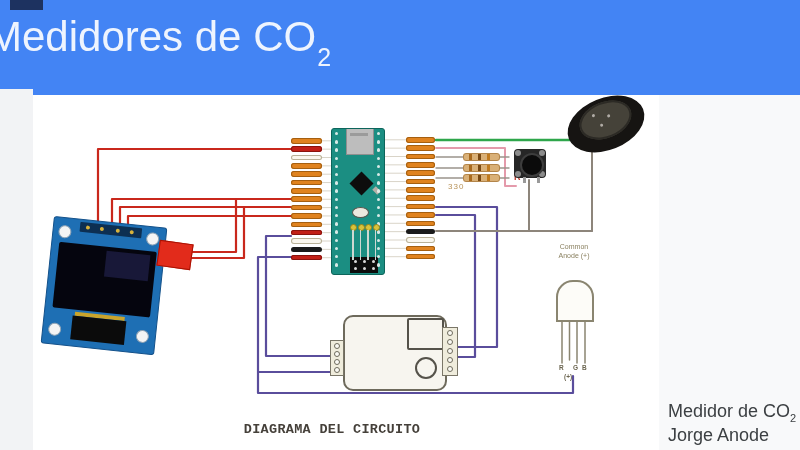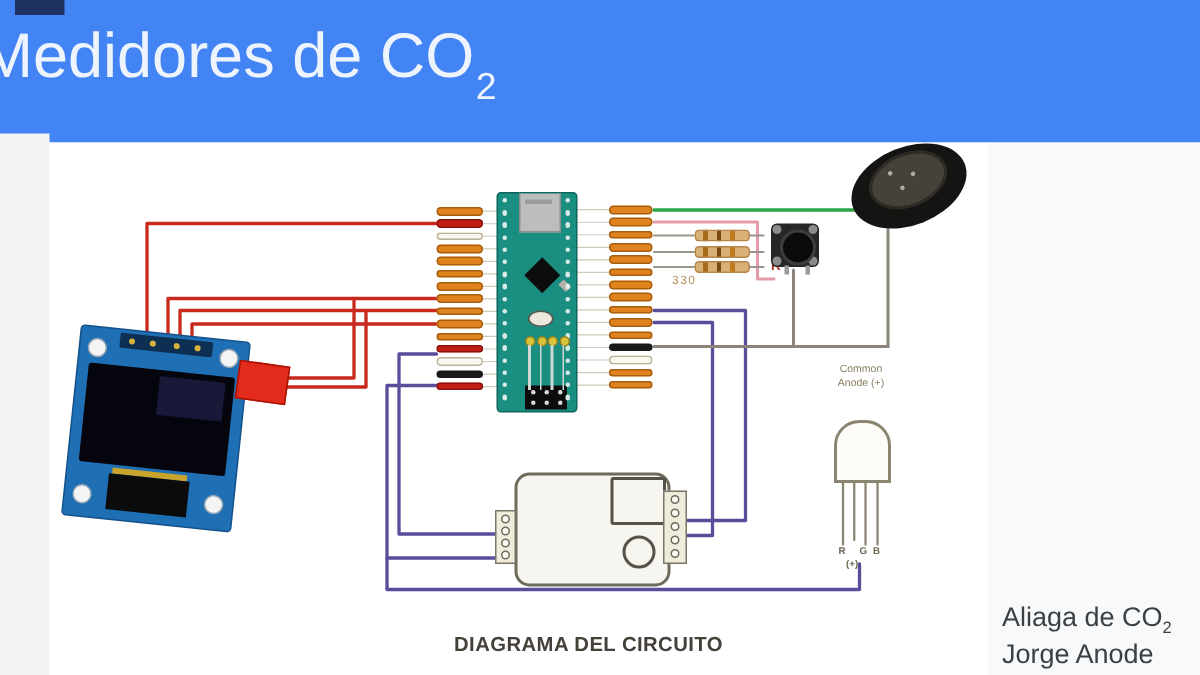--- a/index.html
+++ b/index.html
@@ -107,22 +107,22 @@
   
   .led-dome{left:556px;top:280px;width:34px;height:38px;border:2px solid #8a8570;
       border-radius:17px 17px 0 0;background:#fdfcf8;}
   .led-caption{left:546px;top:243px;width:56px;text-align:center;font-size:7px;
       line-height:8.5px;color:#8a8060;}
   .led-lbl{position:absolute;font-size:6.5px;color:#6b6550;font-weight:bold;line-height:7px;}
   .llR{left:559px;top:364px;} .llG{left:573px;top:364px;} .llB{left:582px;top:364px;}
   .llP{left:564px;top:373px;font-size:6.5px;}
 
   
-  .caption{left:182px;top:422px;width:300px;text-align:right;font-size:13.5px;
-      font-weight:bold;letter-spacing:.3px;color:#45403a;}
+  .caption{left:182px;top:422px;width:300px;text-align:center;font-size:13.5px;
+      font-weight:bold;letter-spacing:.3px;color:#45403a;font-family:Liberation Mono, monospace;}
   .credits{left:668px;top:400px;color:#3c4043;font-size:18px;line-height:22px;white-space:nowrap;}
   .credits .sub{font-size:11px;position:relative;top:5px;}
 </style>
 </head>
 <body>
 
 <div class="app">
 
   <div class="abs titlebar" style="background: rgb(67, 132, 244); text-align: center;">
     <div class="abs corner-tab" style="background: rgb(29, 50, 96);"></div>
@@ -353,17 +353,17 @@
       <div class="pill pill-orange" style="left: 406px; top: 203.8px; width: 29px;"></div>
       <div class="pill pill-orange" style="left: 406px; top: 212.15px; width: 29px;"></div>
       <div class="pill pill-orange" style="left: 406px; top: 220.5px; width: 29px;"></div>
       <div class="pill pill-black" style="left: 406px; top: 228.85px; width: 29px;"></div>
       <div class="pill pill-outline" style="left: 406px; top: 237.2px; width: 29px;"></div>
       <div class="pill pill-orange" style="left: 406px; top: 245.55px; width: 29px;"></div>
       <div class="pill pill-orange" style="left: 406px; top: 253.9px; width: 29px;"></div>
     </div>
 
   <div class="abs credits">
-    <div><span>Aliaga de CO</span><span class="sub">2</span></div>
+    <div><span>Medidor de CO</span><span class="sub">2</span></div>
     <div>Jorge Anode</div>
   </div>
 
 </div>
 
 </body></html>

